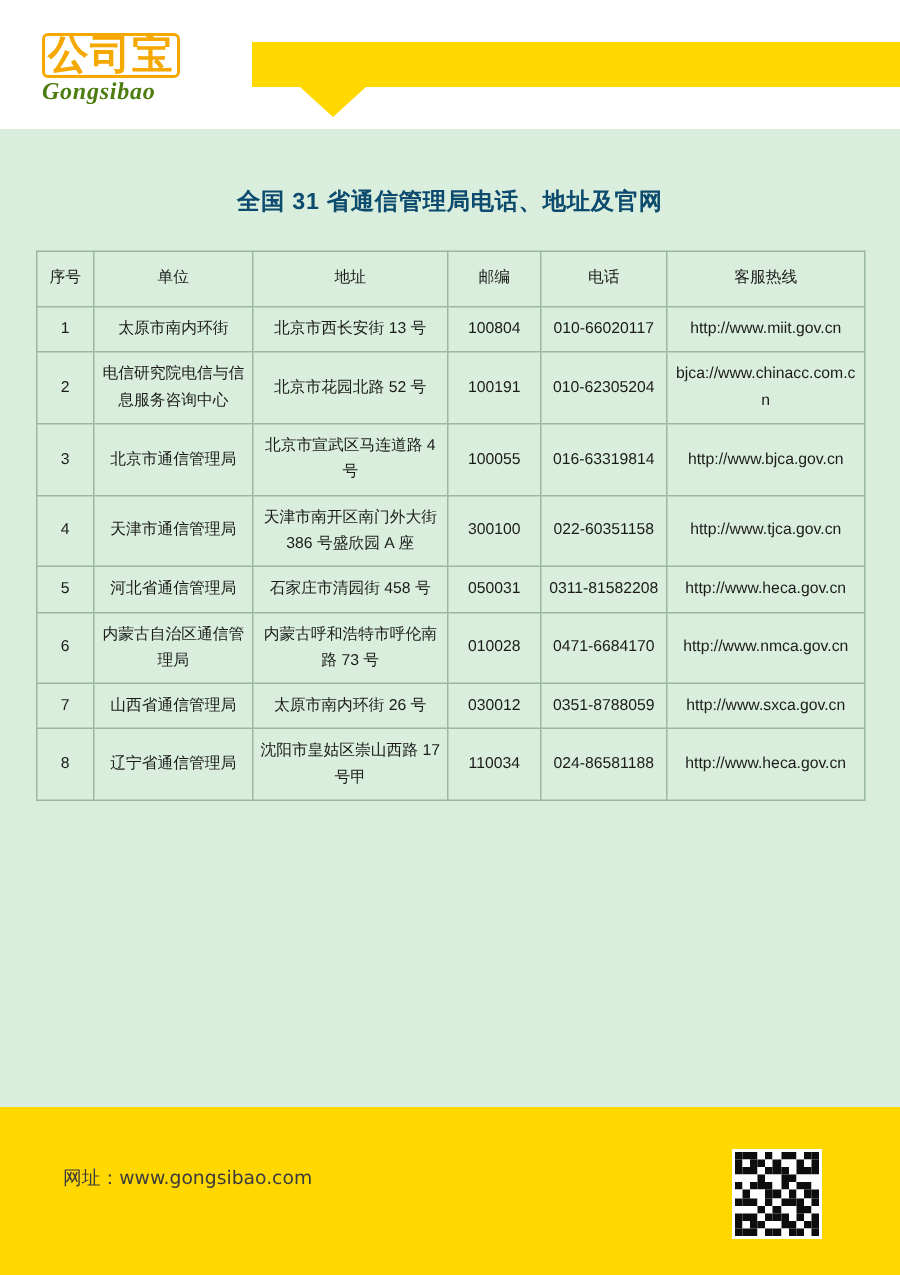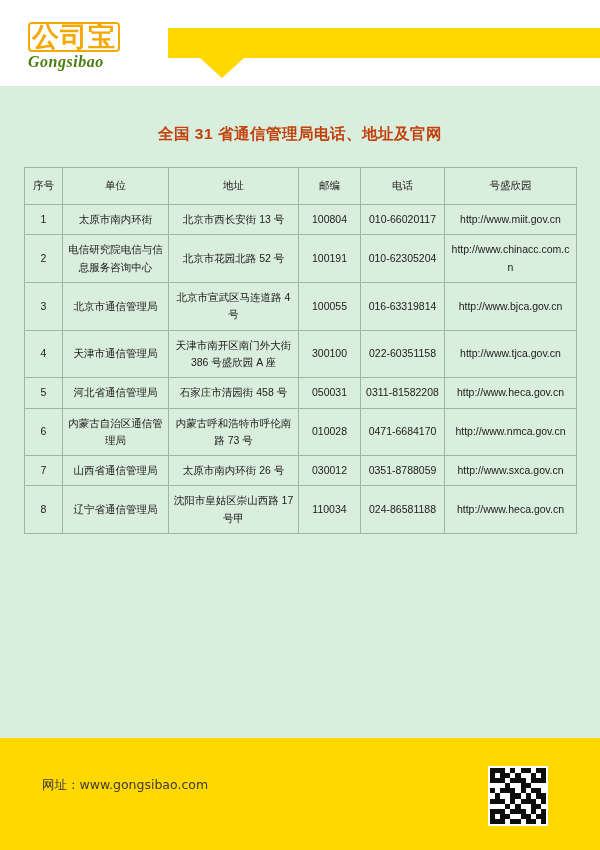--- a/index.html
+++ b/index.html
@@ -84,21 +84,21 @@
     width: 600px;
     height: 652px;
     background: #d9eedd;
     box-sizing: border-box;
     padding: 0 24px;
   }
   .doc-title {
     text-align: center;
     font-size: 15.5px;
     font-weight: bold;
-    color: #c2410c;
+    color: #0c4a6e;
     padding-top: 38px;
     padding-bottom: 22px;
     letter-spacing: 0.5px;
   }
 
   table.data {
     width: 552px;
     border-collapse: collapse;
     background: #d9eedd;
     table-layout: fixed;
@@ -209,39 +209,39 @@
           <col class="col-tel">
           <col class="col-web">
       </colgroup>
       <thead>
         <tr>
           <th>序号</th>
           <th>单位</th>
           <th>地址</th>
           <th>邮编</th>
           <th>电话</th>
-          <th>号盛欣园</th>
+          <th>客服热线</th>
         </tr>
       </thead>
       <tbody>
         <tr>
           <td>1</td>
           <td>太原市南内环街</td>
           <td>北京市西长安街 13 号</td>
           <td>100804</td>
           <td>010-66020117</td>
           <td>http://www.miit.gov.cn</td>
         </tr>
         <tr>
           <td>2</td>
           <td>电信研究院电信与信息服务咨询中心</td>
           <td>北京市花园北路 52 号</td>
           <td>100191</td>
           <td>010-62305204</td>
-          <td>http://www.chinacc.com.cn</td>
+          <td>bjca://www.chinacc.com.cn</td>
         </tr>
         <tr>
           <td>3</td>
           <td>北京市通信管理局</td>
           <td>北京市宣武区马连道路 4 号</td>
           <td>100055</td>
           <td>016-63319814</td>
           <td>http://www.bjca.gov.cn</td>
         </tr>
         <tr>

